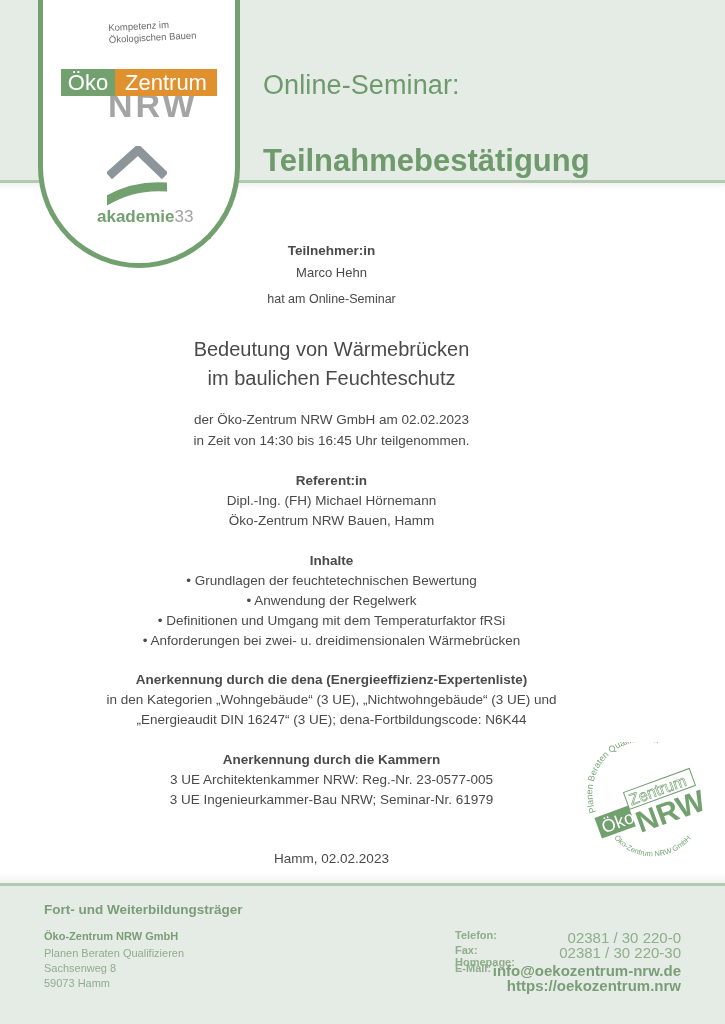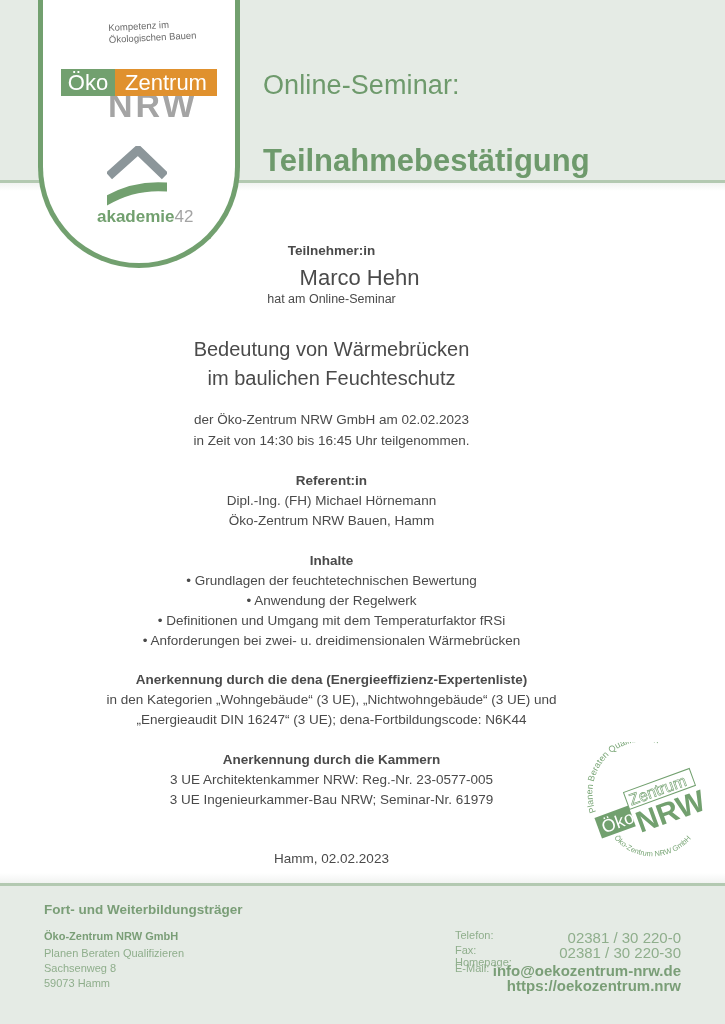--- a/index.html
+++ b/index.html
@@ -59,37 +59,37 @@
   .akad {
     position:absolute; left:97px; top:207px;
     font-size:17px; color:#72a06f; font-weight:bold;
   }
   .akad .num { color:#a4a4a4; font-weight:normal; }
 
   .main { position:absolute; left:0; top:0; width:725px; }
   .c { position:absolute; left:0; width:663px; text-align:center; }
   .label-bold { font-size:13.5px; font-weight:bold; color:#4a4a4a; }
   .txt { font-size:13.5px; color:#4a4a4a; }
-  .name { font-size:22px; color:#4a4a4a;padding-left:28px; }
+  .name { font-size:13px; color:#4a4a4a; }
   .seminar { font-size:20px; font-weight:normal; color:#4a4a4a; line-height:29px; }
 
   .stamp { position:absolute; left:574px; top:742px; width:140px; height:118px; }
 
   .footer-band {
     position:absolute; left:0; top:883px; width:725px; height:141px;
     background:#e5ebe5; border-top:3px solid #b3c9b1;
   }
   .footer-shadow {
     position:absolute; left:0; top:873px; width:725px; height:10px;
     background:linear-gradient(#ffffff, #f1f3f1);
   }
   .f-title { position:absolute; left:44px; top:902px; font-size:13.5px; font-weight:bold; color:#7a9e77; }
   .f-company { position:absolute; left:44px; top:930px; font-size:11px; font-weight:bold; color:#7a9e77; }
   .f-line { position:absolute; left:44px; font-size:11px; color:#8fae8c; }
-  .f-lab { position:absolute; left:455px; font-size:11px; color:#8fae8c; }
+  .f-lab { position:absolute; left:455px; font-size:11px; color:#8fae8c;font-weight:bold; }
   .f-val { position:absolute; right:44px; font-size:15px; color:#8fae8c; text-align:left; }
   .f-val.b { font-weight:bold; color:#7a9e77;margin-left:38px; }
 </style>
 </head>
 <body>
 
 <div class="header-band"></div>
 <div class="header-shadow"></div>
 <div class="header-sub">Online-Seminar:</div>
 <div class="header-title">Teilnahmebestätigung</div>
@@ -99,21 +99,21 @@
   <div>Kompetenz im</div>
   <div>Ökologischen Bauen</div>
 </div>
 <div class="logo-nrw">NRW</div>
 <div class="logo-oko">Öko</div>
 <div class="logo-zentrum">Zentrum</div>
 <svg class="roof" viewBox="0 0 60 60">
   <polyline points="2,30 31,4 58,30" fill="none" stroke="#8c969a" stroke-width="9"></polyline>
   <path d="M-6,58 Q28,36 68,42" fill="none" stroke="#72a06f" stroke-width="9"></path>
 </svg>
-<div class="akad"><span>akademie</span><span class="num">42</span></div>
+<div class="akad"><span>akademie</span><span class="num">33</span></div>
 
 <div class="main">
   <div class="c label-bold" style="top:243px">Teilnehmer:in</div>
   <div class="c name" style="top:265px">Marco Hehn</div>
   <div class="c txt" style="top:292px;font-size:12.5px">hat am Online-Seminar</div>
 
   <div class="c seminar" style="top:335px">Bedeutung von Wärmebrücken</div>
   <div class="c seminar" style="top:364px">im baulichen Feuchteschutz</div>
 
   <div class="c txt" style="top:412px">der Öko-Zentrum NRW GmbH am 02.02.2023</div>

